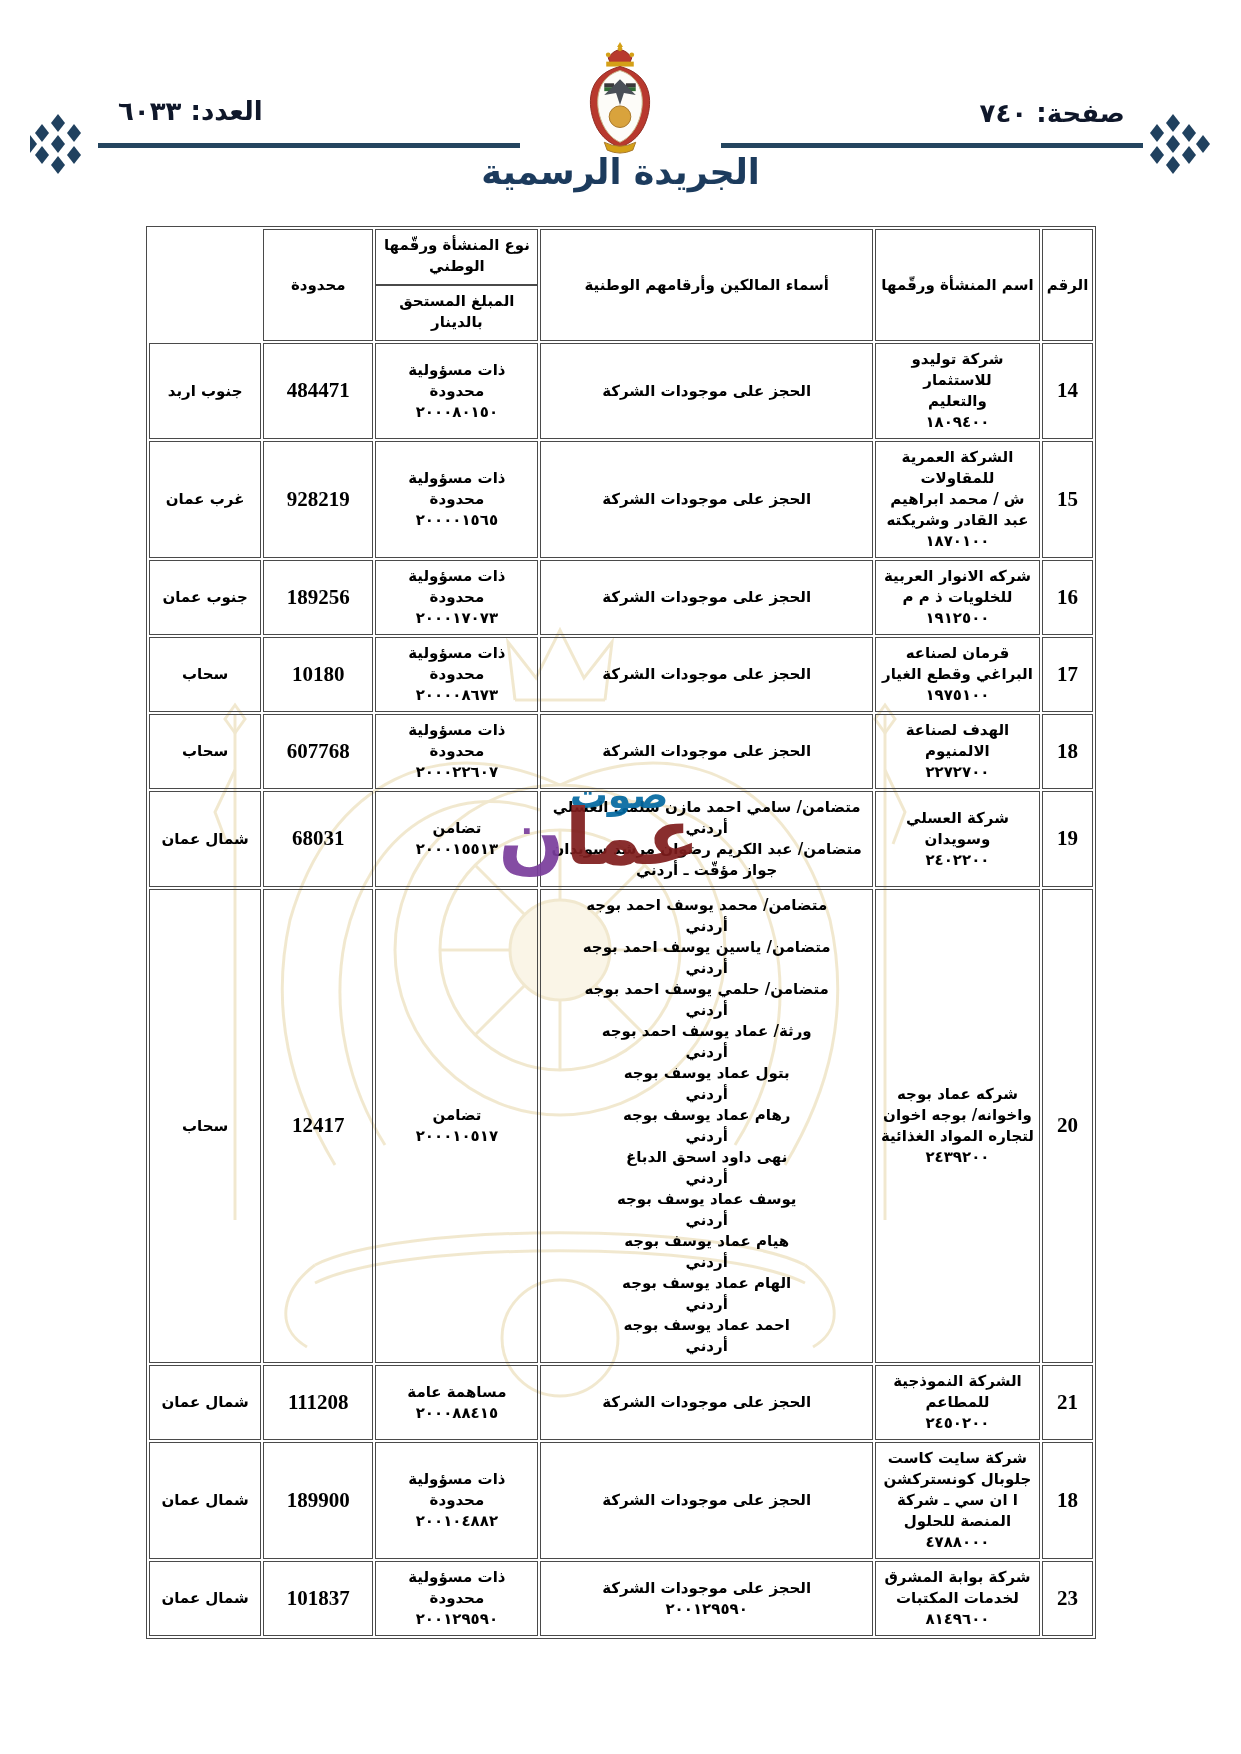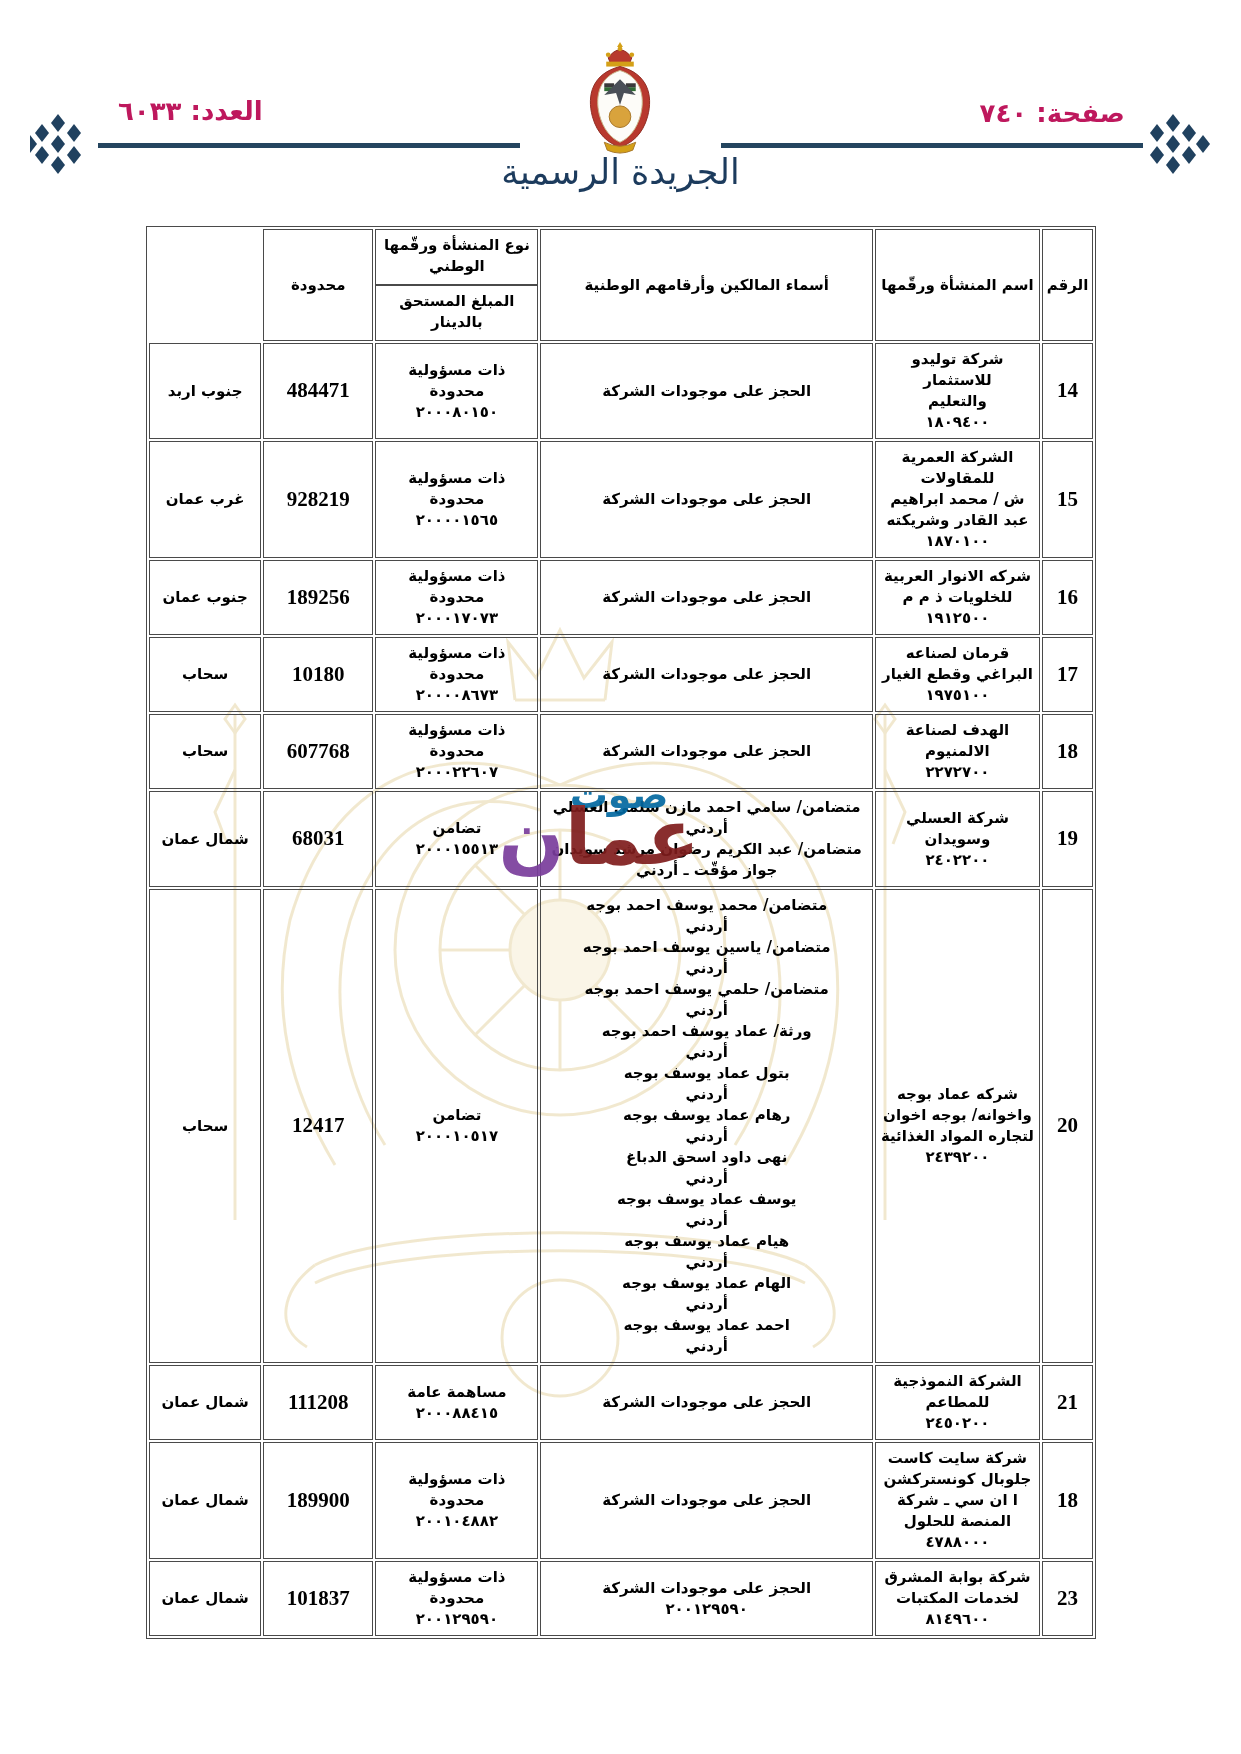--- a/index.html
+++ b/index.html
@@ -1,33 +1,33 @@
 <!DOCTYPE html>
 <html lang="ar"><head>
 <meta charset="utf-8">
 <style>
   html,body{margin:0;padding:0;background:#fff;}
   .page{
     position:relative;width:1241px;height:1754px;background:#ffffff;overflow:hidden;
     font-family:"DejaVu Sans",sans-serif;
   }
   
-  .mast-label{position:absolute;font-size:26px;font-weight:bold;color:#be185d;direction:rtl;}
+  .mast-label{position:absolute;font-size:26px;font-weight:bold;color:#0f172a;direction:rtl;}
   .page-label{top:98px;right:116px;text-align:right;}
   .issue-label{top:96px;left:118px;}
   .rule{position:absolute;height:5px;background:#24455f;}
   .rule-right{top:143px;right:98px;width:422px;}
   .rule-left{top:143px;left:98px;width:422px;}
   .knot{position:absolute;width:66px;height:64px;}
   .knot-right{top:112px;right:30px;}
   .knot-left{top:112px;left:30px;}
   .crest{position:absolute;top:40px;left:570px;width:100px;height:118px;}
   .gz-title{
     position:absolute;top:152px;left:0;right:0;text-align:center;
-    font-size:35px;font-weight:normal;color:#1c3b5d;direction:rtl;
+    font-size:35px;font-weight:bold;color:#1c3b5d;direction:rtl;
   }
   
   .bg-emblem{position:absolute;left:140px;top:620px;z-index:0;opacity:.55;}
   .sawt-logo{position:absolute;left:474px;top:776px;width:250px;z-index:2;text-align:center;opacity:.92;direction:rtl;line-height:1;}
   .sawt-top{color:#0369a1;font-size:38px;font-weight:bold;margin-bottom:-16px;margin-left:40px;}
   .sawt-bottom{font-size:78px;font-weight:bold;}
   .sg{color:#7f1d1d;margin-top:18px;} .sp{color:#7a3d9c;}
   
   .gztable{
     position:absolute;top:226px;left:146px;width:950px;z-index:1;

